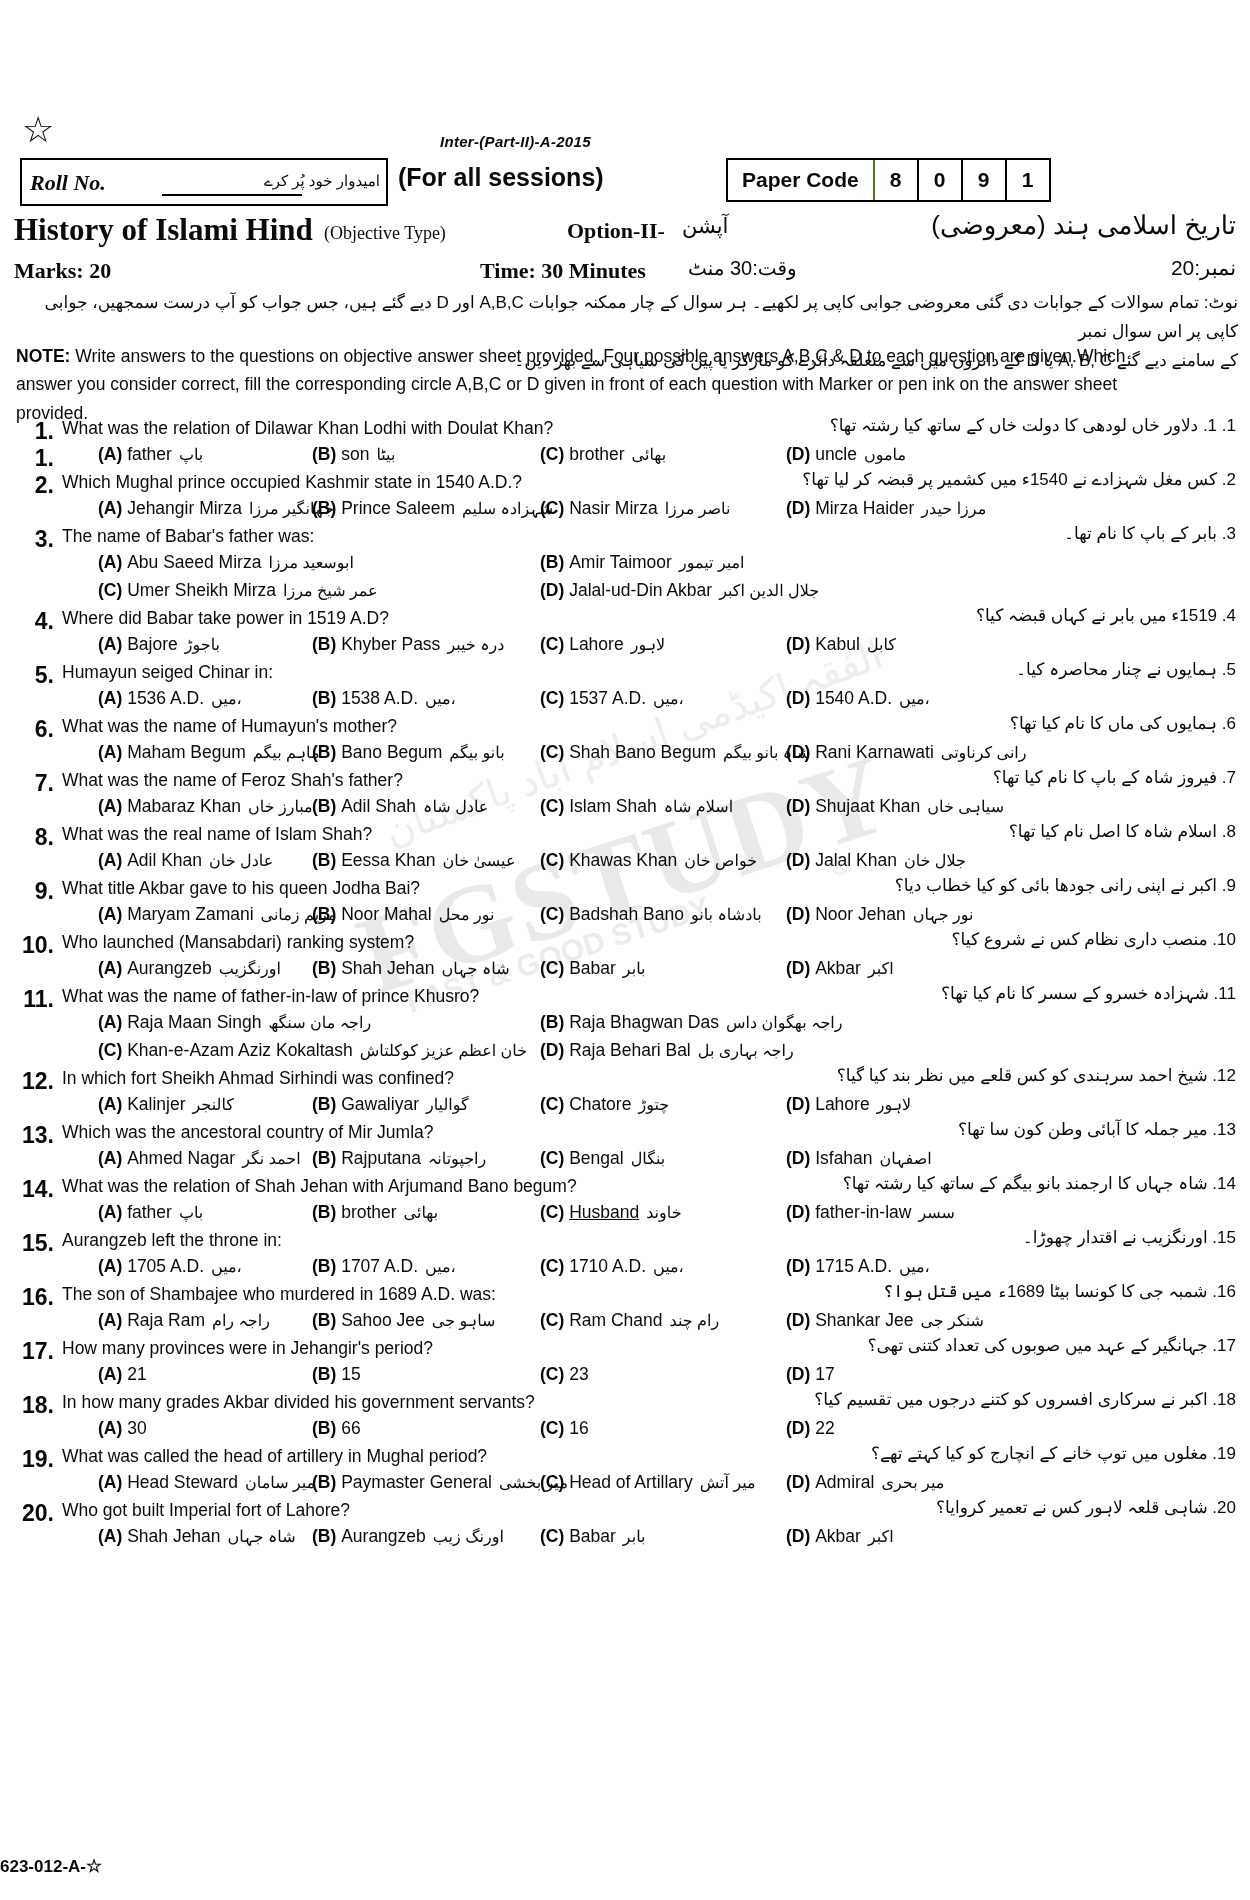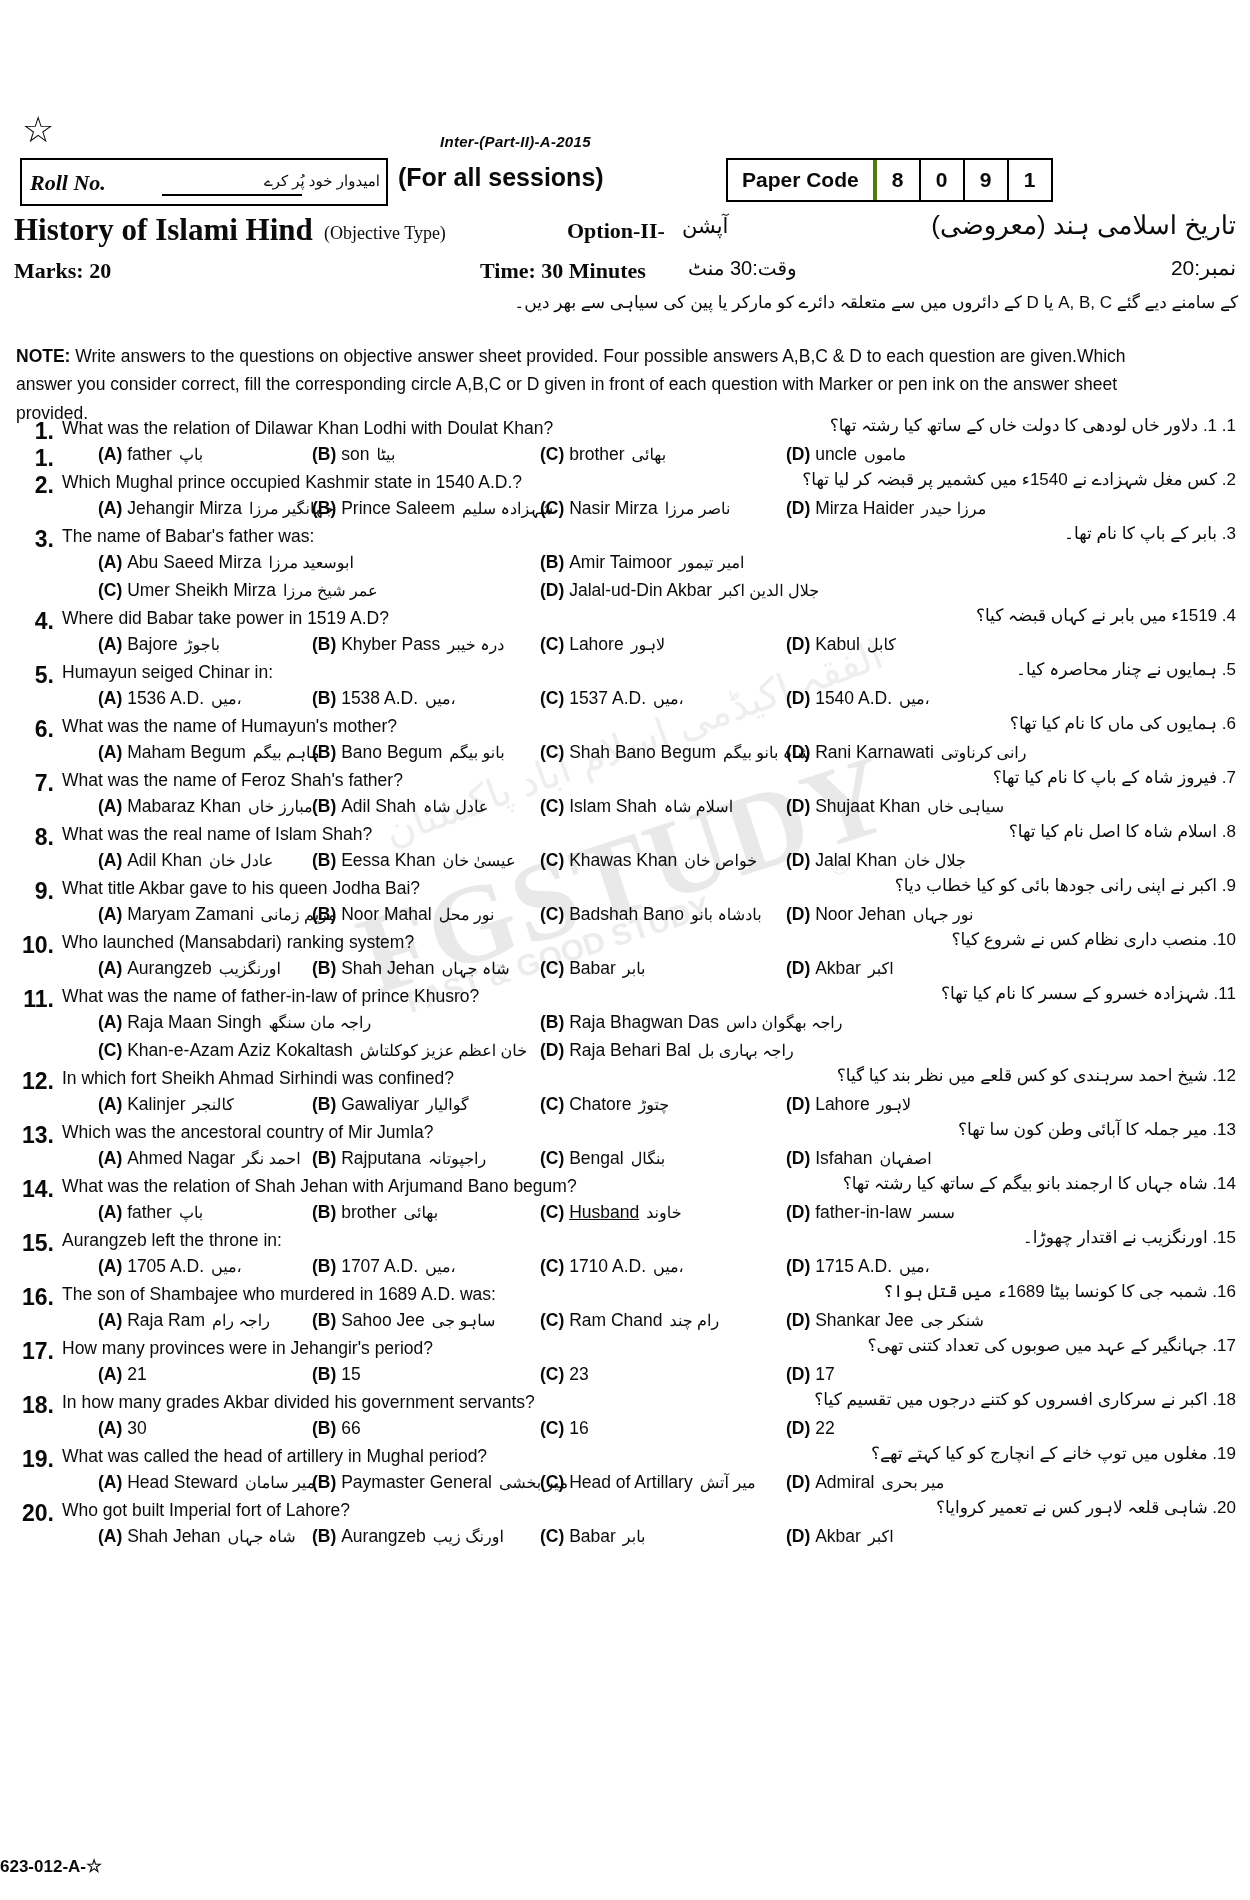--- a/index.html
+++ b/index.html
@@ -137,21 +137,21 @@
     display: flex;
     border: 2px solid #000;
     box-sizing: border-box;
   }
   .pc-title {
     padding: 0 14px;
     display: flex;
     align-items: center;
     font-size: 21px;
     font-weight: bold;
-    border-right: 4px solid #4d7c0f;
+    border-right: 2px solid #4d7c0f;
   }
   .pc-digit {
     width: 42px;
     display: flex;
     align-items: center;
     justify-content: center;
     font-size: 21px;
     font-weight: bold;
     border-right: 2px solid #000;
   }
@@ -383,20 +383,21 @@
   </div>
 
   <div class="marks-row">
     <span class="marks">Marks: 20</span>
     <span class="time">Time: 30 Minutes</span>
     <span class="time-urdu">وقت:30 منٹ</span>
     <span class="marks-ur">نمبر:20</span>
   </div>
 
   <div class="urdu-note">
+    <div>نوٹ: تمام سوالات کے جوابات دی گئی معروضی جوابی کاپی پر لکھیے۔ ہر سوال کے چار ممکنہ جوابات A,B,C اور D دیے گئے ہیں، جس جواب کو آپ درست سمجھیں، جوابی کاپی پر اس سوال نمبر</div>
     <div>کے سامنے دیے گئے A, B, C یا D کے دائروں میں سے متعلقہ دائرے کو مارکر یا پین کی سیاہی سے بھر دیں۔</div>
   </div>
 
   <div class="en-note">
     <b>NOTE:</b><span> Write answers to the questions on objective answer sheet provided. Four possible answers A,B,C &amp; D to each question are given.Which answer you consider correct, fill the corresponding circle A,B,C or D given in front of each question with Marker or pen ink on the answer sheet provided.</span>
   </div>
 
   <div class="questions" id="questions-root">
       <div class="q">
         <div class="q-head">

